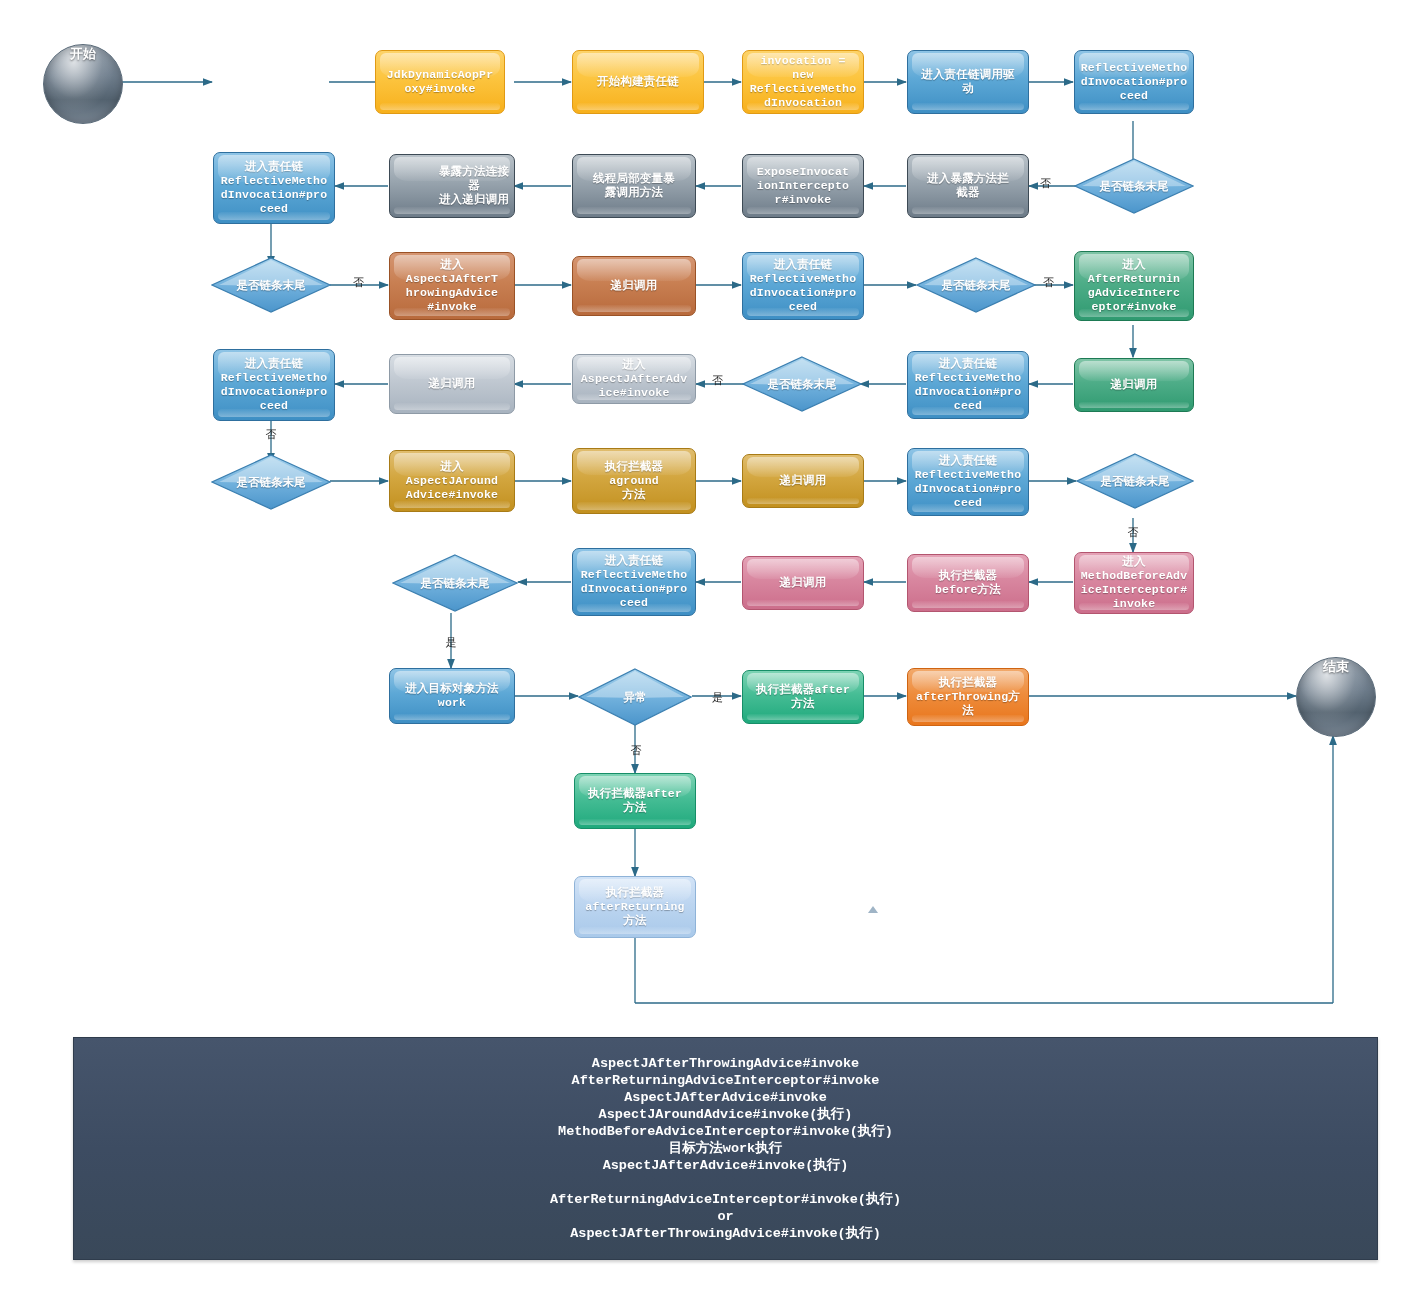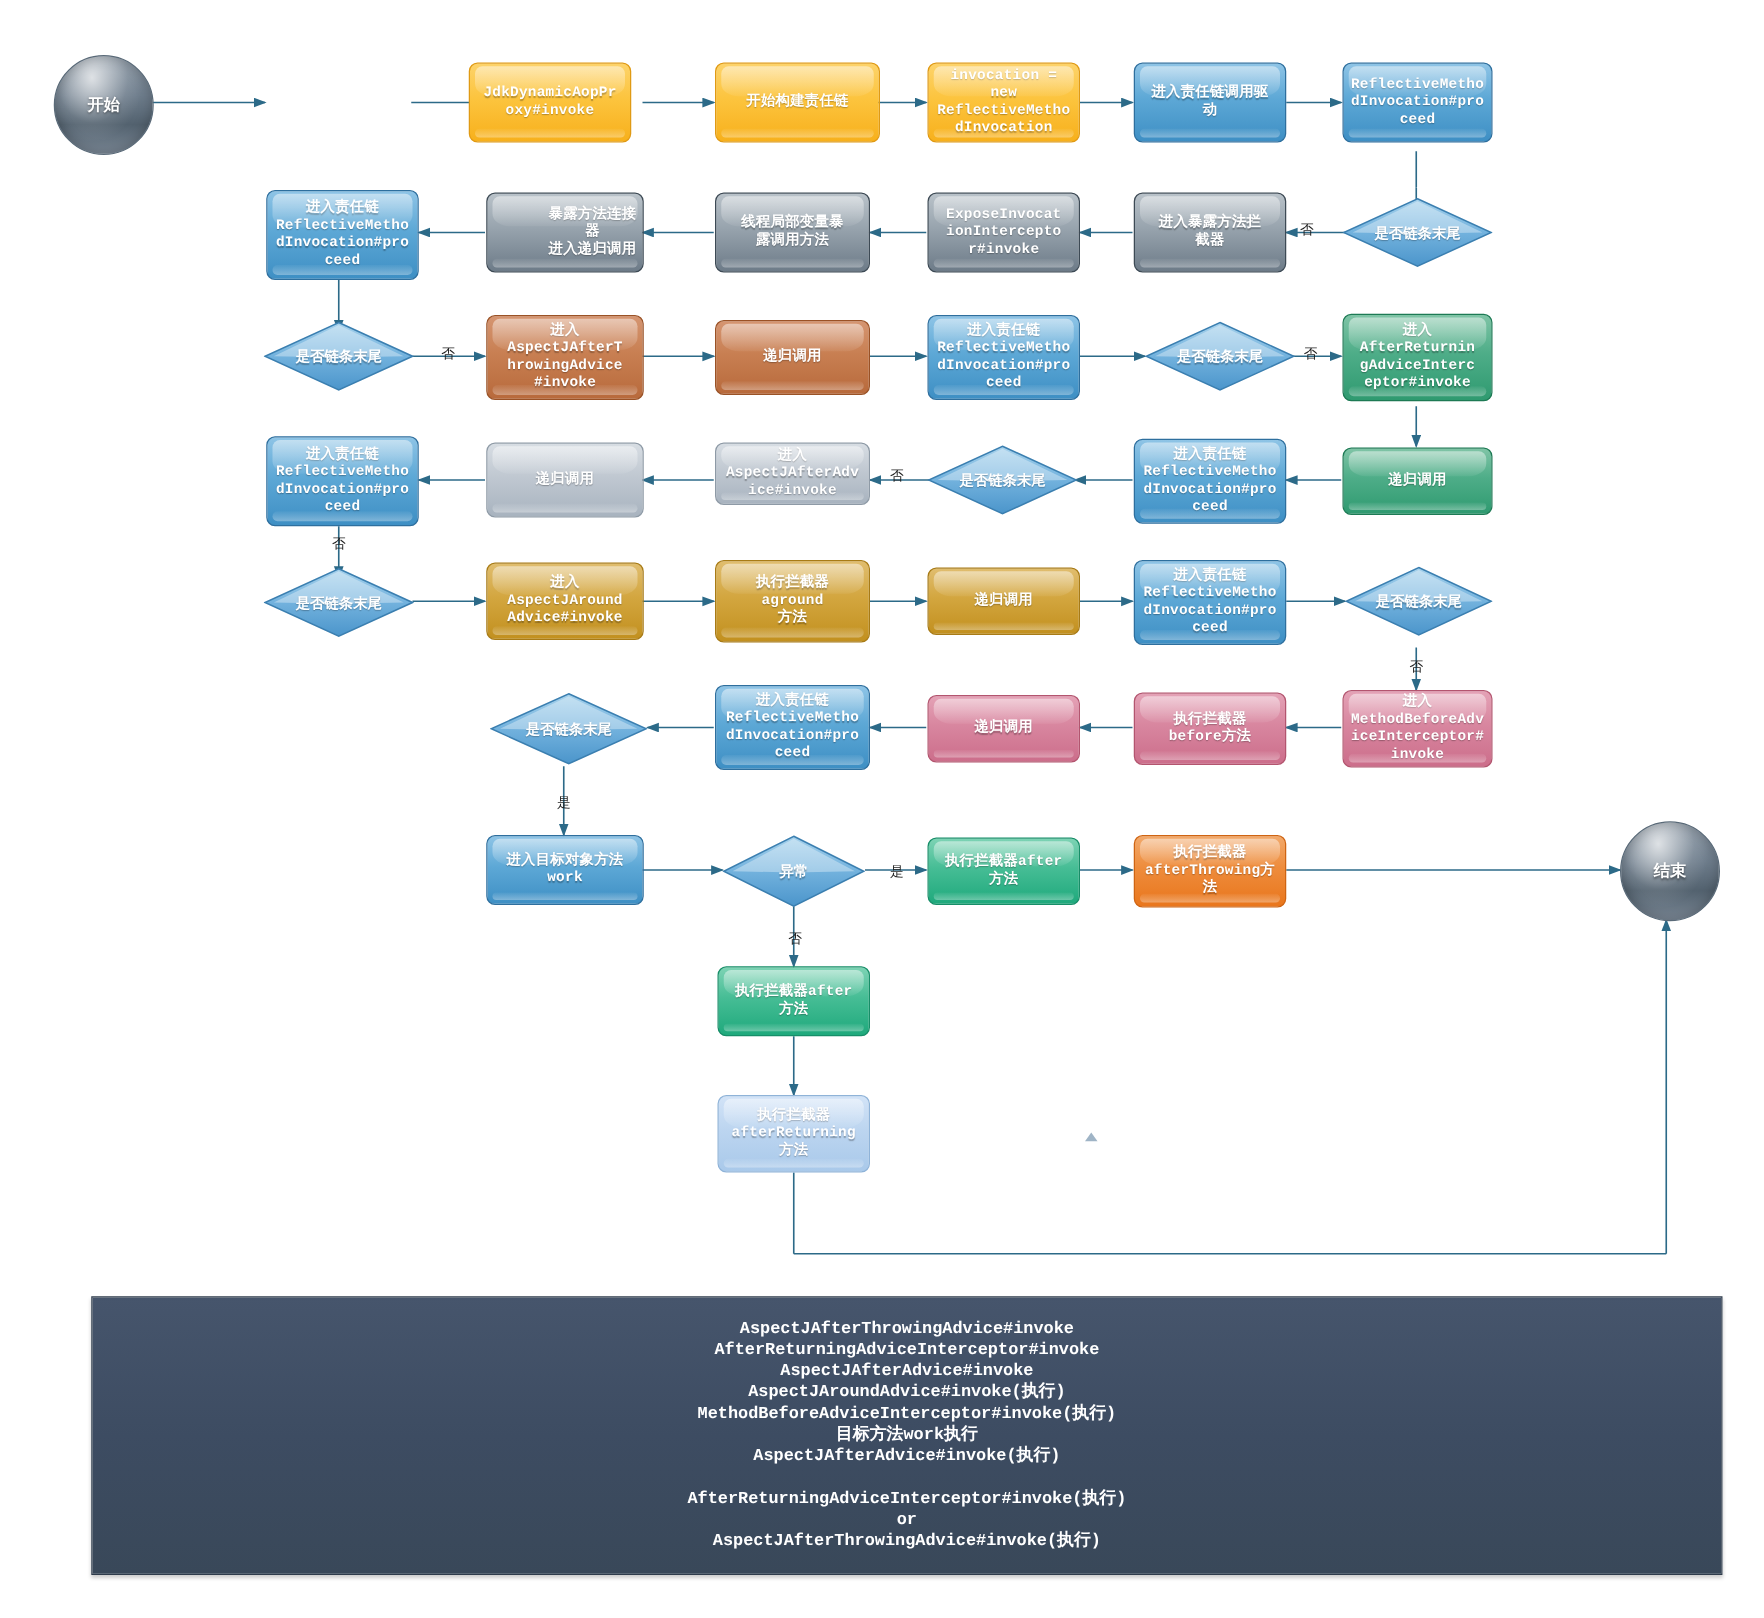--- a/index.html
+++ b/index.html
@@ -97,21 +97,20 @@
     font-weight: bold;
     text-shadow: 0 1px 1px rgba(0,0,0,0.28);
     white-space: nowrap;
   }
 
   
   .terminator {
     position: absolute;
     border-radius: 50%;
     display: flex;
-    align-items: center;
     justify-content: center;
     color: #ffffff;
     font-size: 13px;
     font-weight: bold;
     border: 1px solid #5a6a78;
     background:
       radial-gradient(ellipse at 38% 22%, rgba(255,255,255,0.75) 0%, rgba(255,255,255,0.10) 42%, rgba(255,255,255,0) 60%),
       linear-gradient(to bottom, #8c99a6 0%, #6e7d8c 40%, #53626f 70%, #7b8896 100%);
     box-shadow: inset 0 0 10px rgba(0,0,0,0.25);
     text-shadow: 0 1px 2px rgba(0,0,0,0.5);

